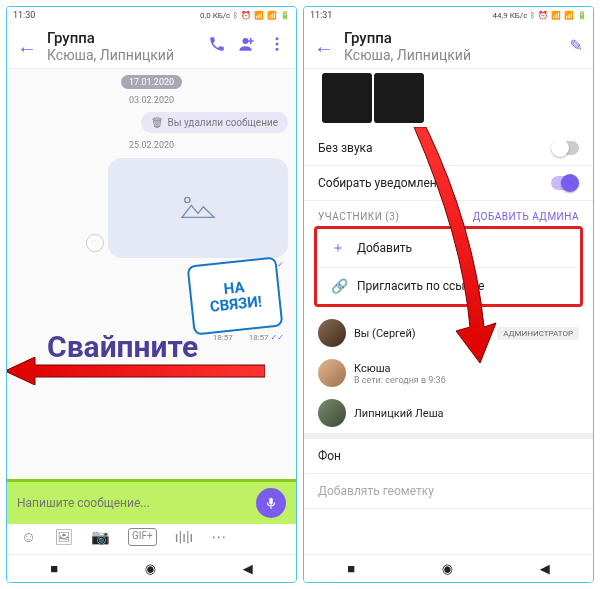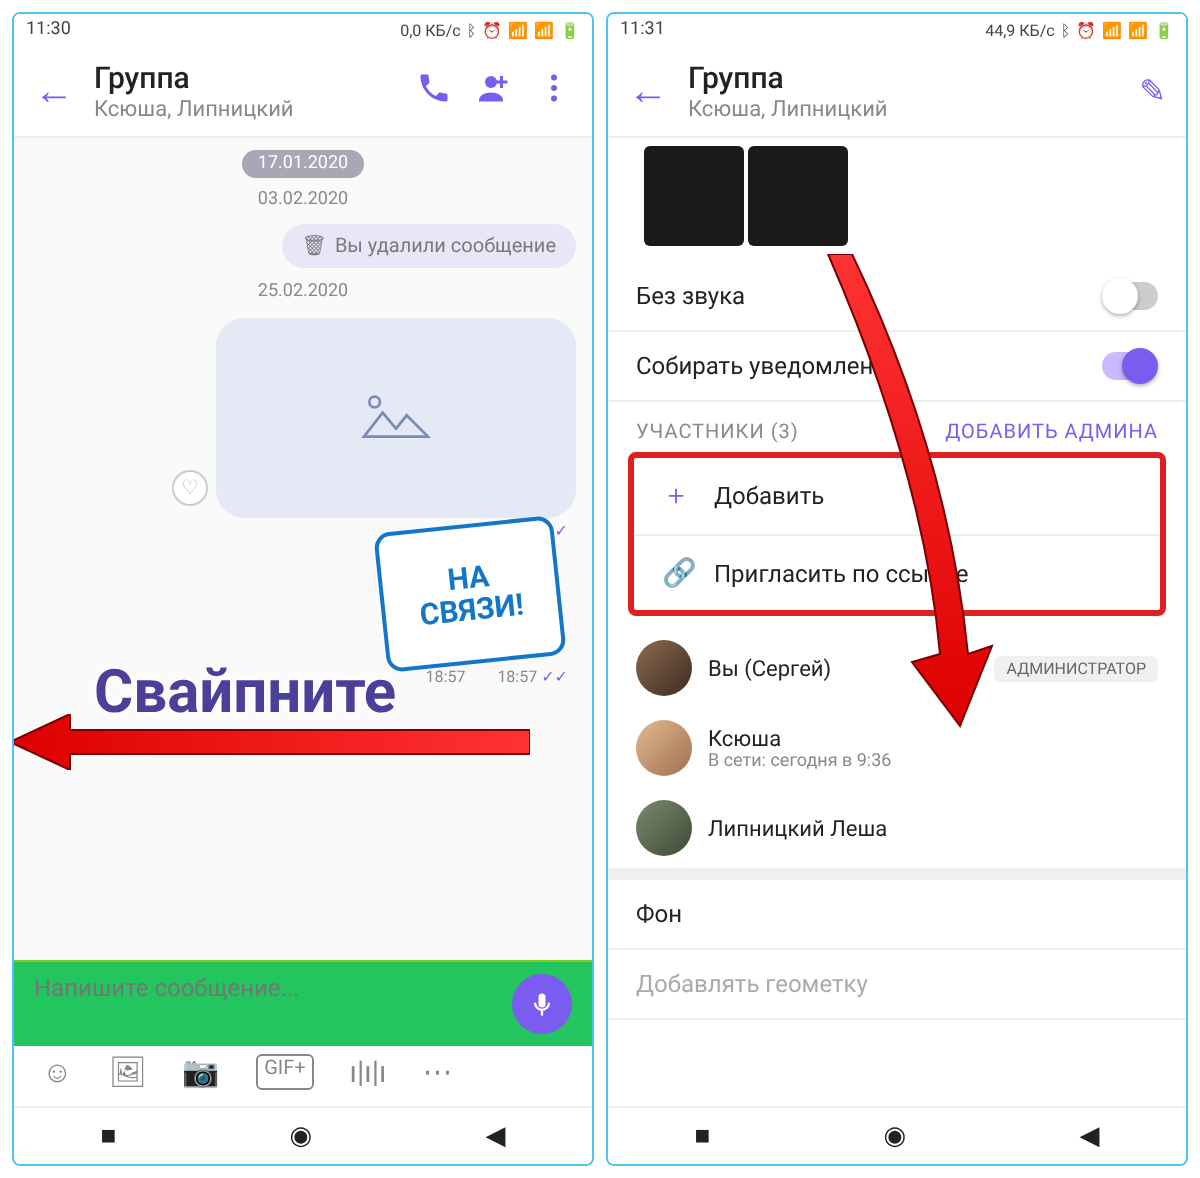--- a/index.html
+++ b/index.html
@@ -5,36 +5,36 @@
   * { box-sizing: border-box; margin: 0; padding: 0; font-family: -apple-system, Roboto, Arial, sans-serif; }
   body { background: #fff; width: 600px; height: 589px; position: relative; display: flex; gap: 6px; padding: 6px; }
   .phone { flex: 1; border: 1px solid #4fc3f7; border-radius: 4px; background: #f9f9f9; display: flex; flex-direction: column; overflow: hidden; position: relative; }
   .statusbar { display: flex; justify-content: space-between; align-items: center; padding: 2px 6px; font-size: 9px; color: #444; background: #fff; height: 16px; }
   .statusbar .icons { display: flex; gap: 3px; }
   .statusbar .icons span { font-size: 8px; }
   .header { display: flex; align-items: center; padding: 8px 10px; background: #fff; border-bottom: 1px solid #eee; height: 46px; }
   .back { color: #7b5cf0; font-size: 20px; margin-right: 10px; cursor: pointer; }
   .title-block { flex: 1; }
   .title { font-size: 15px; font-weight: 500; color: #222; }
-  .subtitle { font-size: 11px; color: #888; }
+  .subtitle { font-size: 14px; color: #888; }
   .hicons { display: flex; gap: 12px; color: #7b5cf0; font-size: 16px; }
   .hicons .svg { width: 18px; height: 18px; }
   .chat-body { flex: 1; background: #fafafa; display: flex; flex-direction: column; padding: 4px 8px; overflow: hidden; position: relative; }
   .date-pill { align-self: center; background: #e5e2f5; color: #6b6b6b; font-size: 9px; padding: 2px 8px; border-radius: 10px; margin: 2px 0; }
   .date-pill.dark { background: #a9a6b5; color: #fff; }
   .deleted-msg { align-self: flex-end; background: #e9e6f8; color: #7a7a7a; font-size: 10px; padding: 5px 10px; border-radius: 12px; margin: 3px 0; display: flex; align-items: center; gap: 4px; }
   .sticker-big { align-self: flex-end; width: 180px; height: 100px; background: #e4e9f5; border-radius: 14px; position: relative; margin-top: 4px; display:flex; align-items:center; justify-content:center;}
   .mountain { width: 40px; height: 30px; }
   .reaction-dot { position: absolute; left: -22px; bottom: 6px; width: 18px; height: 18px; border: 1px solid #ccc; border-radius: 50%; background: #fff; display:flex; align-items:center; justify-content:center; font-size:10px; color:#bbb;}
   .time-row { align-self: flex-end; font-size: 8px; color: #7b5cf0; margin: 2px 4px; display:flex; gap:2px;}
   .swipe-label { position: absolute; left: 40px; top: 322px; font-size: 30px; font-weight: 700; color: #4a3f99; text-shadow: 0 0 2px #fff, 0 0 4px #fff; }
   .arrow-left { position: absolute; left: -2px; top: 350px; width: 260px; height: 28px; }
   .sticker2 { align-self: flex-end; width: 90px; height: 70px; background: #fff; border: 2px solid #1277c9; border-radius: 8px; transform: rotate(-6deg); display:flex; align-items:center; justify-content:center; font-family: Impact, sans-serif; color:#1277c9; font-size:15px; font-weight:bold; text-align:center; line-height:1.1; margin-top: -10px; margin-right: 8px;}
   .time-row2 { align-self: flex-end; font-size: 8px; color: #888; margin: 2px 4px; display:flex; gap:16px;}
-  .input-row { padding: 6px 10px; background: #22c55e; border-top: 1px solid #84cc16; display:flex; align-items:flex-start; gap:6px;}
+  .input-row { padding: 6px 10px; background: #bef264; border-top: 3px solid #84cc16; display:flex; align-items:center; gap:6px;}
   .input-row input { flex:1; border:none; background:transparent; font-size:12px; color:#555; outline:none;}
   .mic-btn { width: 30px; height: 30px; background: #7b5cf0; border-radius:50%; display:flex; align-items:center; justify-content:center; color:#fff; font-size:14px;}
   .tool-row { padding: 4px 14px 8px; background:#fff; display:flex; gap:18px; color:#888; font-size:15px;}
   .navbar { background:#fff; border-top:1px solid #eee; display:flex; justify-content:space-around; align-items:center; padding:6px 0; font-size:13px; color:#222;}
   
   .settings-body { flex:1; background:#fff; display:flex; flex-direction:column; overflow:hidden; position:relative;}
   .thumb-row { display:flex; gap:2px; padding: 4px 0 8px 18px;}
   .thumb { width:50px; height:50px; background:#1a1a1a; border-radius:3px;}
   .s-row { padding: 10px 14px; border-bottom:1px solid #eee; display:flex; align-items:flex-start; justify-content:space-between; font-size:12px; color:#222;gap:12px;}
   .switch { width:28px; height:14px; border-radius:8px; position:relative;}

